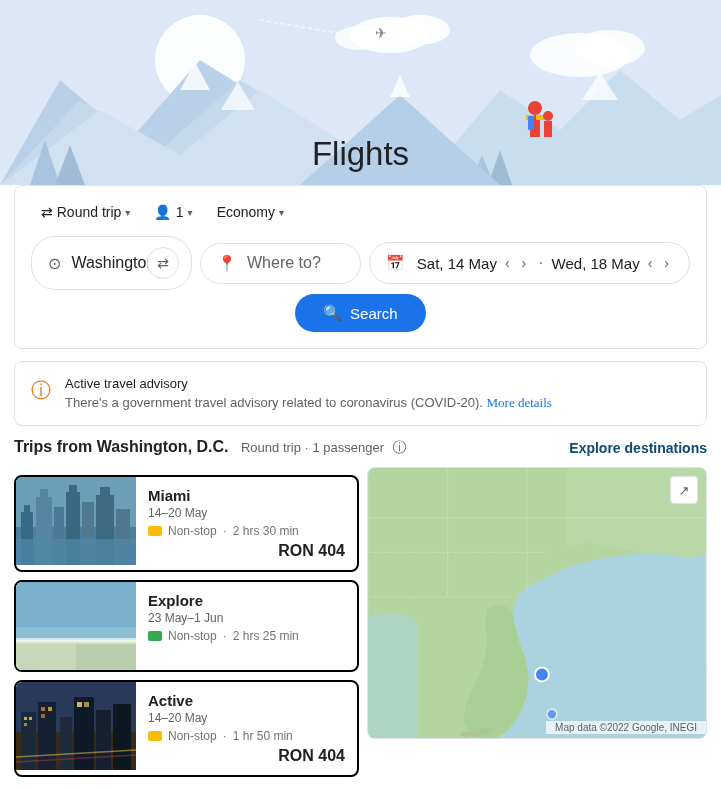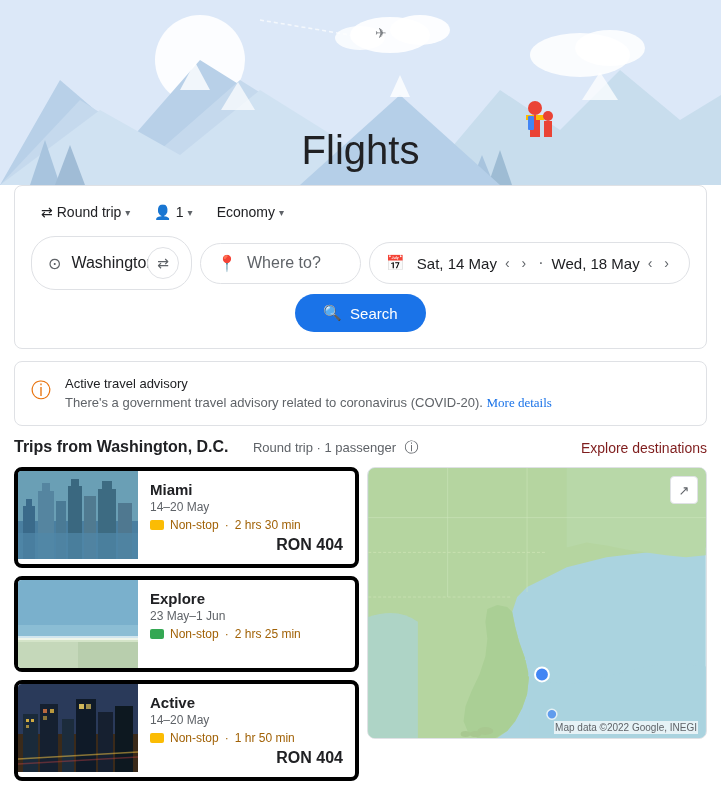--- a/index.html
+++ b/index.html
@@ -9,21 +9,21 @@
     .hero {
       background: linear-gradient(180deg, #dce8f8 0%, #e8f1fb 60%, #fff 100%);
       height: 185px;
       position: relative;
       overflow: hidden;
       display: flex;
       align-items: flex-end;
       justify-content: center;
     }
     .hero-title {
-      font-size: 40px;
+      font-size: 33px;
       font-weight: 400;
       color: #202124;
       position: absolute;
       bottom: 12px;
       left: 50%;
       transform: translateX(-50%);
       white-space: nowrap;
     }
     
     .hero-bg { position: absolute; top: 0; left: 0; width: 100%; height: 100%; }
@@ -147,37 +147,38 @@
 
     
     .trips-section { padding: 0 14px; }
     .trips-header {
       display: flex;
       align-items: center;
       justify-content: space-between;
       margin-bottom: 10px;
     }
     .trips-title { font-size: 16px; font-weight: 600; color: #202124; }
-    .trips-subtitle { font-size: 13px; color: #5f6368; margin-left: 20px; }
+    .trips-subtitle { font-size: 13px; color: #5f6368; margin-left: 8px; }
     .trips-info-icon { color: #5f6368; font-size: 14px; cursor: pointer; margin-left: 4px; }
-    .explore-link { color: #7f1d1d; font-size: 14px; text-decoration: none; font-weight: 400; }
+    .explore-link { color: #0c4a6e; font-size: 14px; text-decoration: none; font-weight: 700; }
 
     .trips-content { display: flex; gap: 0; }
 
     
     .flight-cards { flex: 1; }
     .flight-card {
       display: flex;
       align-items: stretch;
-      border: 4px solid #000000;
+      border: 2px solid #000000;
       border-radius: 8px;
       margin-bottom: 8px;
       overflow: hidden;
       cursor: pointer;
       background: #fff;
+      margin-top: 8px;
     }
     .card-img-placeholder {
       width: 120px;
       height: 88px;
       flex-shrink: 0;
       background: #c0d8f0;
     }
     .card-body {
       flex: 1;
       padding: 10px 12px;
@@ -185,21 +186,21 @@
       flex-direction: column;
       justify-content: space-between;
     }
     .card-city { font-size: 15px; font-weight: 600; color: #202124; }
     .card-dates { font-size: 12px; color: #5f6368; margin-top: 2px; }
     .card-flight-info {
       display: flex;
       align-items: center;
       gap: 6px;
       font-size: 12px;
-      color: #a16207;
+      color: #737373;
       margin-top: 4px;
     }
     .flight-badge {
       display: inline-block;
       width: 14px;
       height: 10px;
       background: #fbbc04;
       border-radius: 2px;
       flex-shrink: 0;
     }
@@ -236,25 +237,25 @@
       align-items: center;
       justify-content: center;
       cursor: pointer;
       z-index: 10;
       font-size: 13px;
       color: #5f6368;
     }
     .map-copyright {
       position: absolute;
       bottom: 4px;
-      right: 8px;
+      right: 0;
       font-size: 10px;
       color: #5f6368;
       background: rgba(255,255,255,0.7);
-      padding: 1px 1px;
+      padding: 1px 9px;
     }
 
     
     .map-svg { width: 100%; height: 100%; }
   </style>
 </head>
 <body>
 
 <div class="hero">
   <svg class="hero-bg" viewBox="0 0 721 185" preserveAspectRatio="xMidYMid slice">

